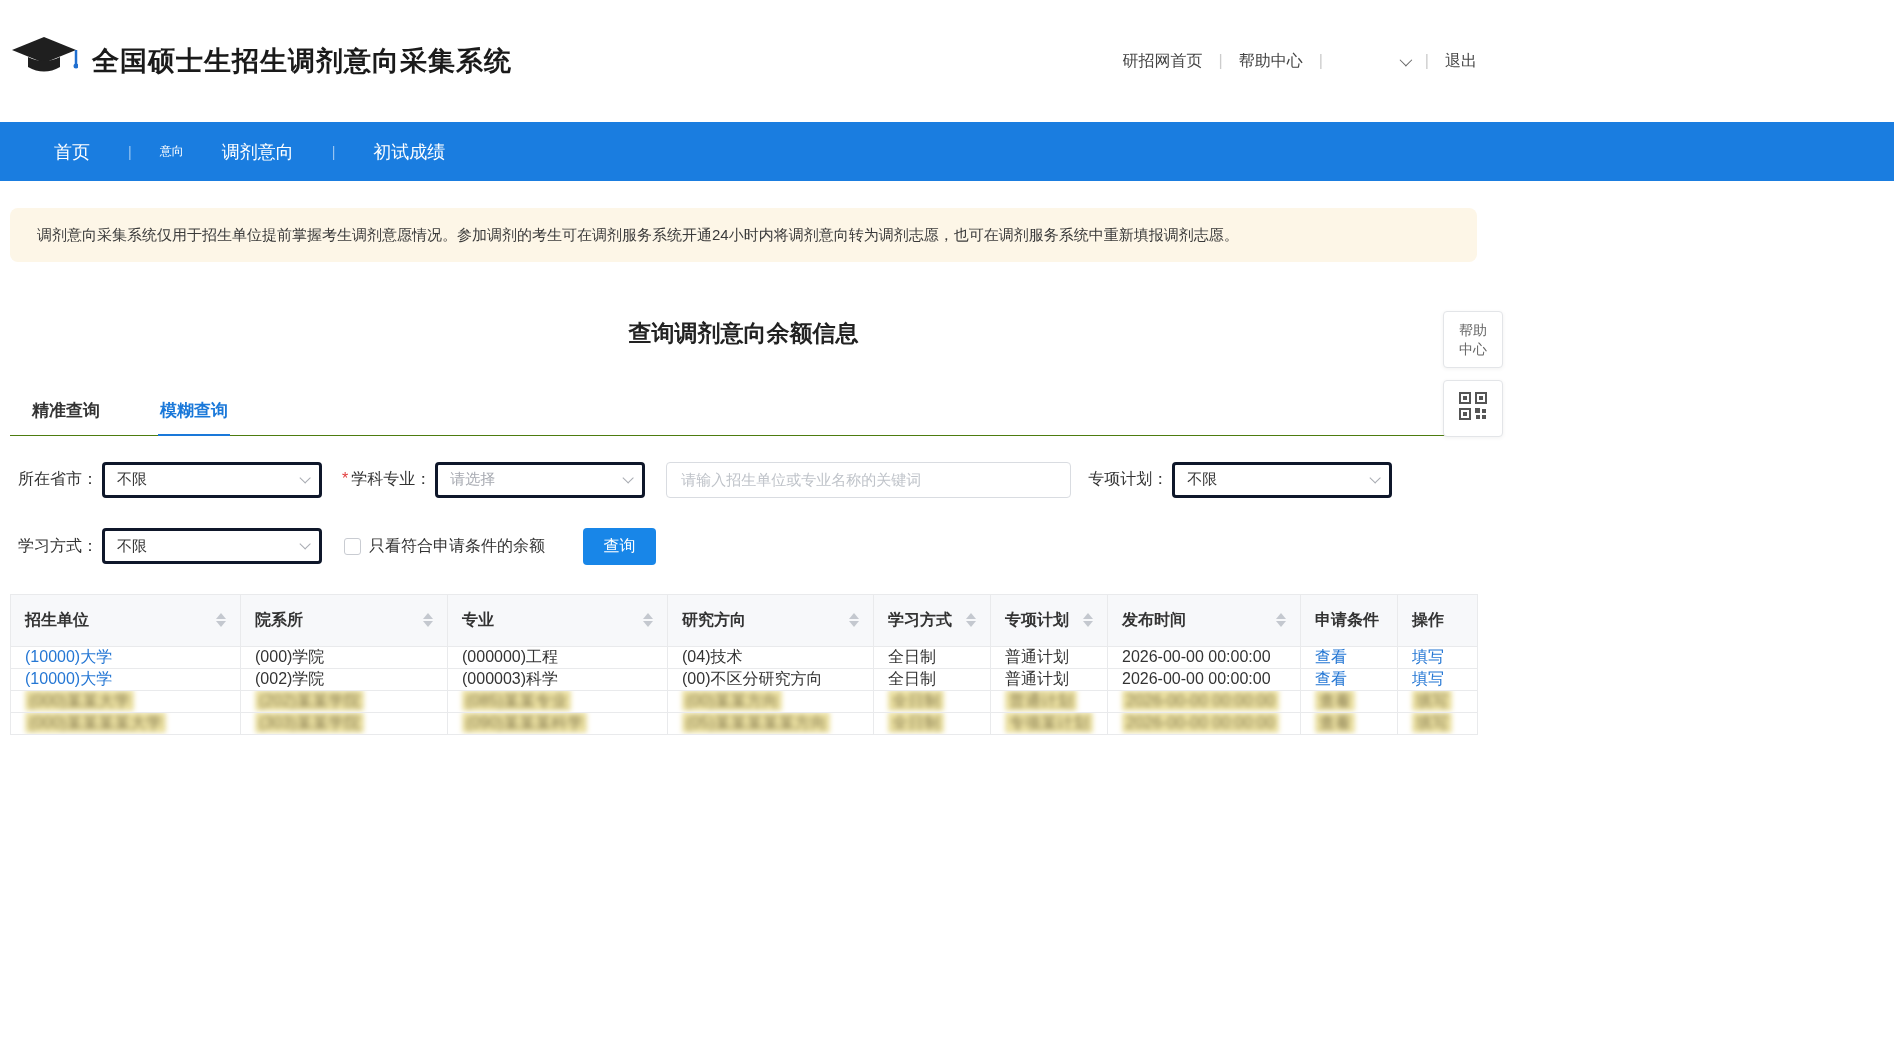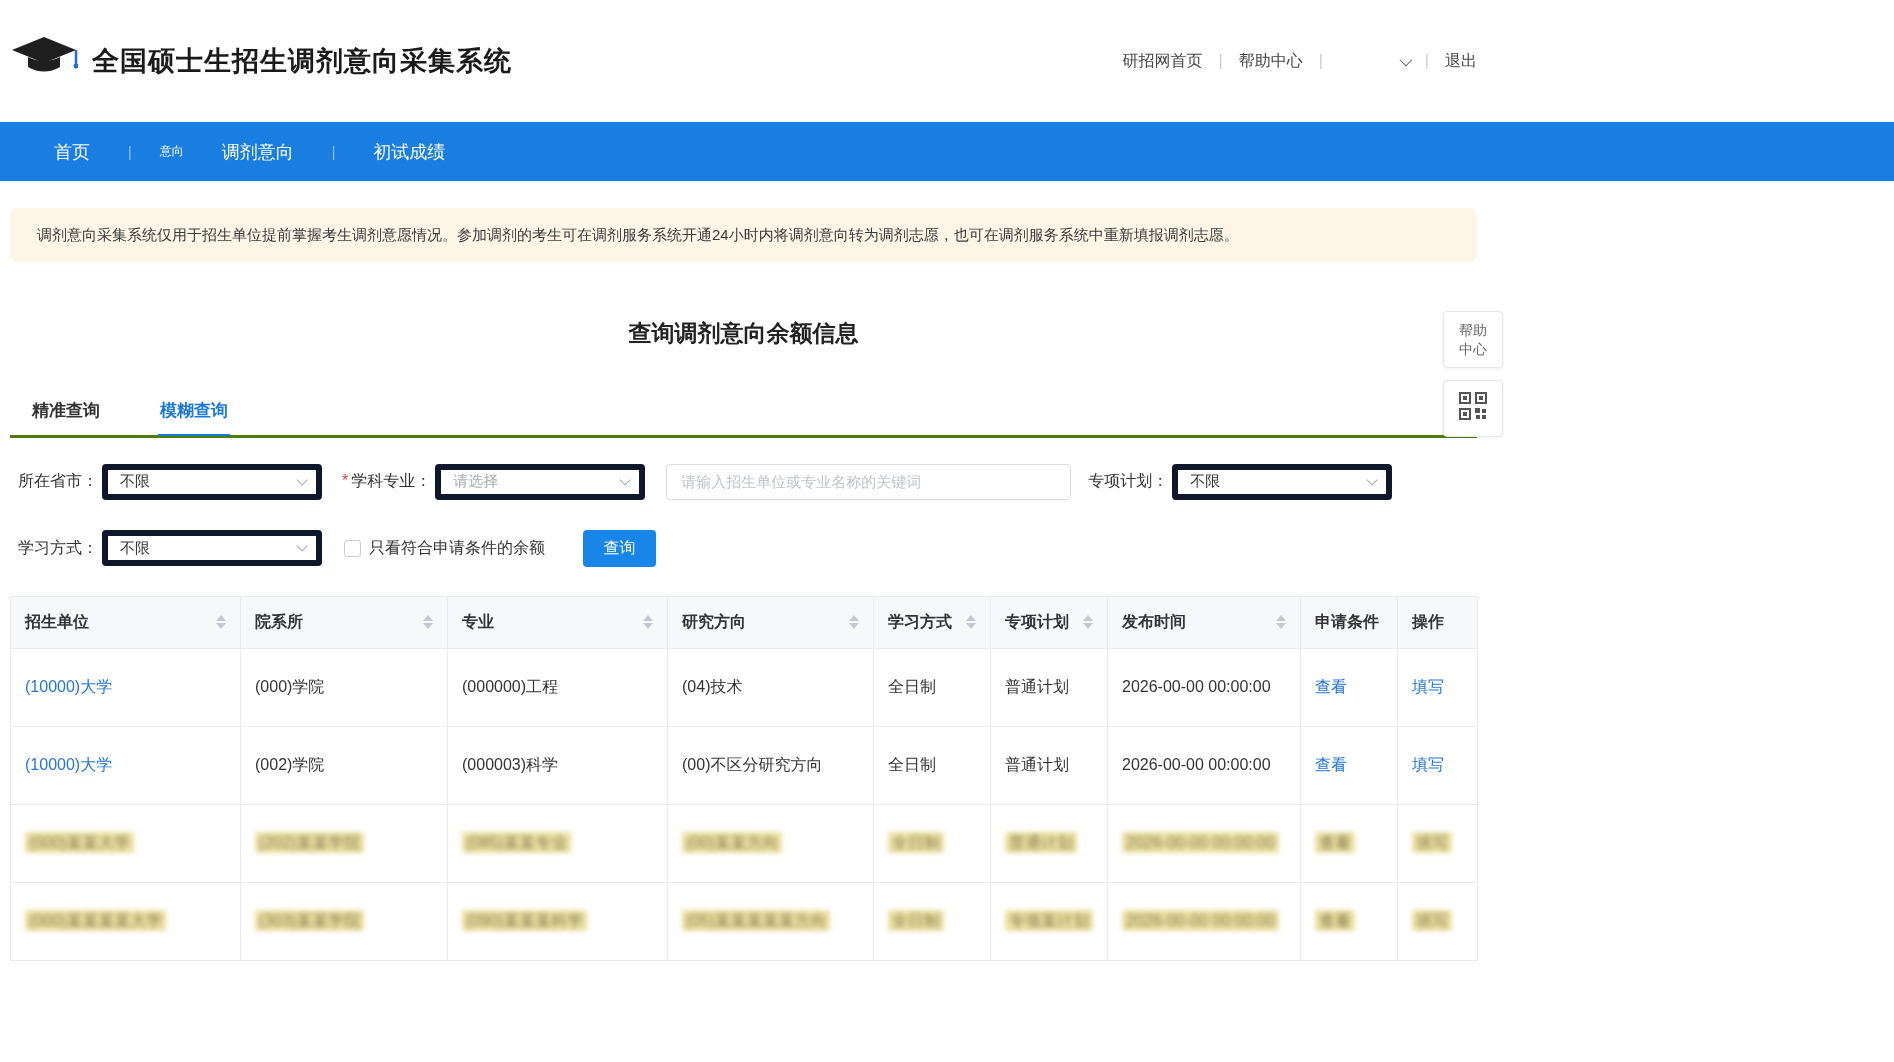--- a/index.html
+++ b/index.html
@@ -52,40 +52,40 @@
     padding: 17px 27px; font-size: 15px; color: #3a3a3a;
     line-height: 1.3;
   }
 
   
   .content { width: 1467px; margin-left: 10px; }
   .page-title { text-align: center; font-size: 23px; font-weight: bold; color: #222; margin-top: 56px; }
 
   .tabs {
     display: flex; gap: 56px; margin-top: 40px; padding-left: 20px;
-    border-bottom: 3px solid #4d7c0f;
+    border-bottom: 1px solid #4d7c0f;
   }
   .tab {
     font-size: 17px; font-weight: bold; color: #333;
     padding: 10px 2px 13px; cursor: pointer; position: relative;
   }
   .tab.active { color: #1a78d9; }
   .tab.active::after {
     content: ""; position: absolute; left: 0; right: 0; bottom: -1px;
     height: 2px; background: #1a78d9;
   }
 
   
   .filter-row { display: flex; align-items: center; padding-left: 8px; margin-top: 26px; }
   .filter-row.second { margin-top: 30px; }
   .f-label { font-size: 16px; color: #333; white-space: nowrap; }
   .star { color: #e23c3c; font-style: normal; margin-right: 3px; font-size: 16px; }
   .select {
     display: flex; align-items: center; justify-content: space-between;
-    width: 220px; height: 36px; border: 6px solid #0f172a; border-radius: 4px;
+    width: 220px; height: 36px; border: 3px solid #0f172a; border-radius: 4px;
     padding: 0 12px; margin-left: 4px; background: #fff; cursor: pointer;
     font-size: 15px; color: #333;
   }
   .select .chev { border-color: #a8abb2; width: 8px; height: 8px; transform: rotate(45deg) translateY(-3px); }
   .select.placeholder { color: #a8abb2; }
   .gap-20 { margin-left: 20px; }
   .gap-17 { margin-left: 17px; }
   .keyword-input {
     width: 405px; height: 36px; border: 1px solid #d9dce1; border-radius: 4px;
     margin-left: 21px; padding: 0 14px; font-size: 15px; color: #333;
@@ -100,21 +100,21 @@
   .search-btn {
     width: 73px; height: 37px; margin-left: 38px;
     background: #1886e8; color: #fff; border: none; border-radius: 4px;
     font-size: 16px; cursor: pointer; font-family: "Liberation Sans", sans-serif;
   }
 
   
   .result-table { width: 1467px; margin-top: 29px; border-collapse: collapse; table-layout: fixed; }
   .result-table th, .result-table td {
     border: 1px solid #e9eaec; font-size: 16px; text-align: left;
-    padding: 28px 14px; overflow: hidden; white-space: nowrap;
+    padding: 0 14px; overflow: hidden; white-space: nowrap;
   }
   .result-table thead th { background: #f7f8fa; font-weight: bold; color: #333; padding: 15px 14px; }
   .th-inner { display: flex; align-items: center; justify-content: space-between; }
   .sorter { display: inline-flex; flex-direction: column; gap: 2px; margin-left: 8px; cursor: pointer; }
   .sorter i { width: 0; height: 0; border-left: 5px solid transparent; border-right: 5px solid transparent; display: block; }
   .sorter .up { border-bottom: 6px solid #c4c8cf; }
   .sorter .down { border-top: 6px solid #c4c8cf; }
   .cell-link { color: #2577d4; text-decoration: none; cursor: pointer; }
   td span { color: #333; text-align: right; }
 

